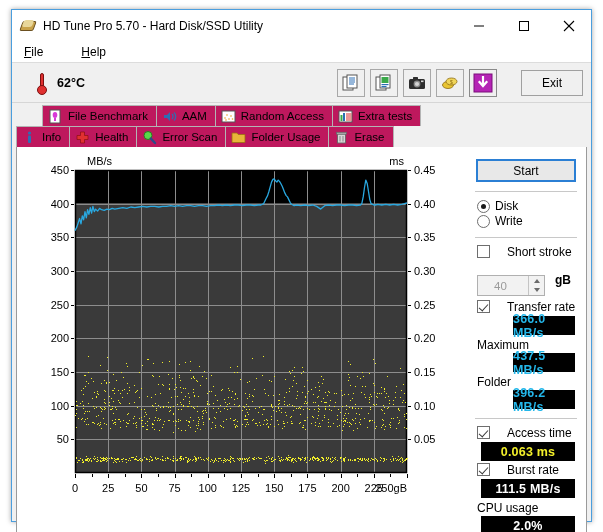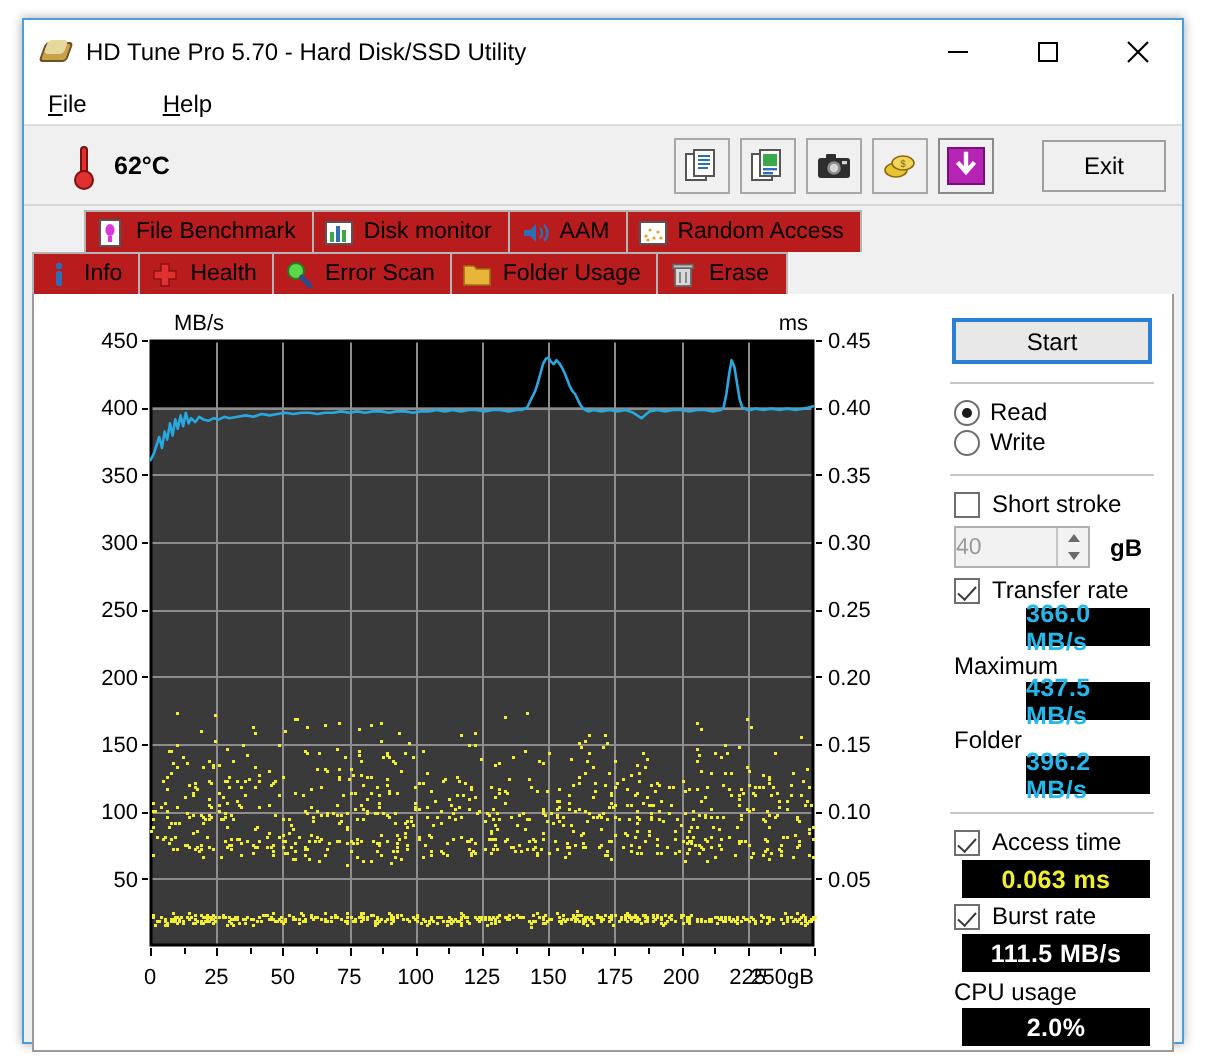--- a/index.html
+++ b/index.html
@@ -120,21 +120,21 @@
     display: flex; align-items: center; justify-content: center;
   }
 
   
   .tabzone {
     flex: 0 0 44px; background: #f0f0f0;
     padding: 2px 4px 0 4px; position: relative;
   }
   .tabrow { display: flex; height: 21px; }
   .tab {
-    height: 21px; background: #b91c1c;
+    height: 21px; background: #be185d;
     border: 1px solid #b4b4b4; border-bottom: none;
     display: flex; align-items: center;
     padding: 0 8px 0 5px;
     font-size: 11.5px; color: #000;
     margin-right: -1px;
     white-space: nowrap;
   }
   .tab.active {
     background: #ffffff; border-color: #9a9a9a;
     position: relative; z-index: 3;
@@ -174,38 +174,39 @@
   .radio {
     width: 13px; height: 13px; border-radius: 50%;
     border: 1px solid #6e6e6e; background: #fff;
     margin-right: 5px; position: relative; flex: 0 0 13px;
   }
   .radio.on::after {
     content: ''; position: absolute; left: 3px; top: 3px;
     width: 5px; height: 5px; border-radius: 50%; background: #1a1a1a;
   }
   .lbl { font-size: 12px; color: #000; }
-  .chk-row { display: flex; align-items: center; margin: 2px 0 2px 4px; }
+  .chk-row { display: flex; align-items: flex-start; margin: 2px 0 2px 4px; gap: 11px; }
   .chk {
     width: 13px; height: 13px; border: 1px solid #6e6e6e; background: #fff;
     margin-right: 6px; position: relative; flex: 0 0 13px;
   }
   .chk.on::after {
     content: ''; position: absolute; left: 3px; top: 1px;
     width: 4px; height: 8px;
     border-right: 1.6px solid #3a3a3a; border-bottom: 1.6px solid #3a3a3a;
     transform: rotate(42deg);
   }
   .spin-row { display: flex; align-items: center; margin: 4px 0 4px 4px; }
   .spin {
     width: 68px; height: 21px; background: #f2f2f2;
     border: 1px solid #b0b0b0;
     display: flex; align-items: center;
-    font-size: 11.5px; color: #9a9a9a; padding-left: 0;
+    font-size: 11.5px; color: #9a9a9a; padding-left: 16px;
     position: relative;
+    margin-top: 12px;
   }
   .spin .btns {
     position: absolute; right: 0; top: 0; width: 16px; height: 100%;
     display: flex; flex-direction: column;
     border-left: 1px solid #c4c4c4;
   }
   .spin .btns div {
     flex: 1; display: flex; align-items: center; justify-content: center;
     background: #f2f2f2;
   }
@@ -334,51 +335,51 @@
               <rect x="2" y="1" width="10" height="13" fill="#fff" stroke="#555"></rect>
               <ellipse cx="7" cy="6" rx="2.3" ry="3" fill="#d83ad8"></ellipse>
               <rect x="6" y="9" width="2" height="3" fill="#d83ad8"></rect>
             </svg>
         </span>
         <span>File Benchmark</span>
       </div>
       <div class="tab">
         <span class="ti">
           <svg width="15" height="15" viewBox="0 0 15 15">
-              <rect x="1" y="2" width="13" height="11" fill="#fff" stroke="#555"></rect>
-              <rect x="3" y="7" width="2" height="5" fill="#3aa94a"></rect>
-              <rect x="6" y="4" width="2" height="8" fill="#2c6fb5"></rect>
-              <rect x="9" y="6" width="2" height="6" fill="#3aa94a"></rect>
-            </svg>
-        </span>
-        <span>Disk monitor</span>
-      </div>
-      <div class="tab">
-        <span class="ti">
-          <svg width="15" height="15" viewBox="0 0 15 15">
               <path d="M2 6 L5 6 L8 3 L8 12 L5 9 L2 9 Z" fill="#2c6fb5"></path>
               <path d="M10 5 A3.5 3.5 0 0 1 10 10" stroke="#2c6fb5" stroke-width="1.2" fill="none"></path>
               <path d="M12 3.5 A5.5 5.5 0 0 1 12 11.5" stroke="#2c6fb5" stroke-width="1.2" fill="none"></path>
             </svg>
         </span>
         <span>AAM</span>
       </div>
       <div class="tab">
         <span class="ti">
           <svg width="15" height="15" viewBox="0 0 15 15">
               <rect x="1" y="2" width="13" height="11" fill="#fff" stroke="#555"></rect>
               <circle cx="4" cy="9" r="0.8" fill="#e8a020"></circle>
               <circle cx="6" cy="6" r="0.8" fill="#e8a020"></circle>
               <circle cx="8" cy="10" r="0.8" fill="#e8a020"></circle>
               <circle cx="10" cy="7" r="0.8" fill="#e8a020"></circle>
               <circle cx="11.5" cy="10" r="0.8" fill="#e8a020"></circle>
               <circle cx="5" cy="11" r="0.8" fill="#e8a020"></circle>
             </svg>
         </span>
         <span>Random Access</span>
+      </div>
+      <div class="tab">
+        <span class="ti">
+          <svg width="15" height="15" viewBox="0 0 15 15">
+              <rect x="1" y="2" width="13" height="11" fill="#fff" stroke="#555"></rect>
+              <rect x="2.5" y="6" width="2" height="6" fill="#3aa94a"></rect>
+              <rect x="5" y="4" width="2" height="8" fill="#2c6fb5"></rect>
+              <rect x="8" y="4" width="5.5" height="8" fill="#e05050" opacity="0.6"></rect>
+            </svg>
+        </span>
+        <span>Extra tests</span>
       </div>
     </div>
 
     <div class="tabrow2">
       <div class="tab">
         <span class="ti">
           <svg width="15" height="15" viewBox="0 0 15 15">
               <circle cx="7.5" cy="3" r="1.6" fill="#2c6fb5"></circle>
               <rect x="6" y="5.5" width="3" height="7.5" rx="1" fill="#2c6fb5"></rect>
             </svg>
@@ -1794,21 +1795,21 @@
           </g>
         </svg>
     </div>
 
     <div class="rpanel">
       <div class="startbtn">Start</div>
       <div class="hr"></div>
 
       <div class="radio-row">
         <span class="radio on"></span>
-        <span class="lbl">Read</span>
+        <span class="lbl">Disk</span>
       </div>
       <div class="radio-row">
         <span class="radio"></span>
         <span class="lbl">Write</span>
       </div>
 
       <div class="hr"></div>
 
       <div class="chk-row">
         <span class="chk"></span>

